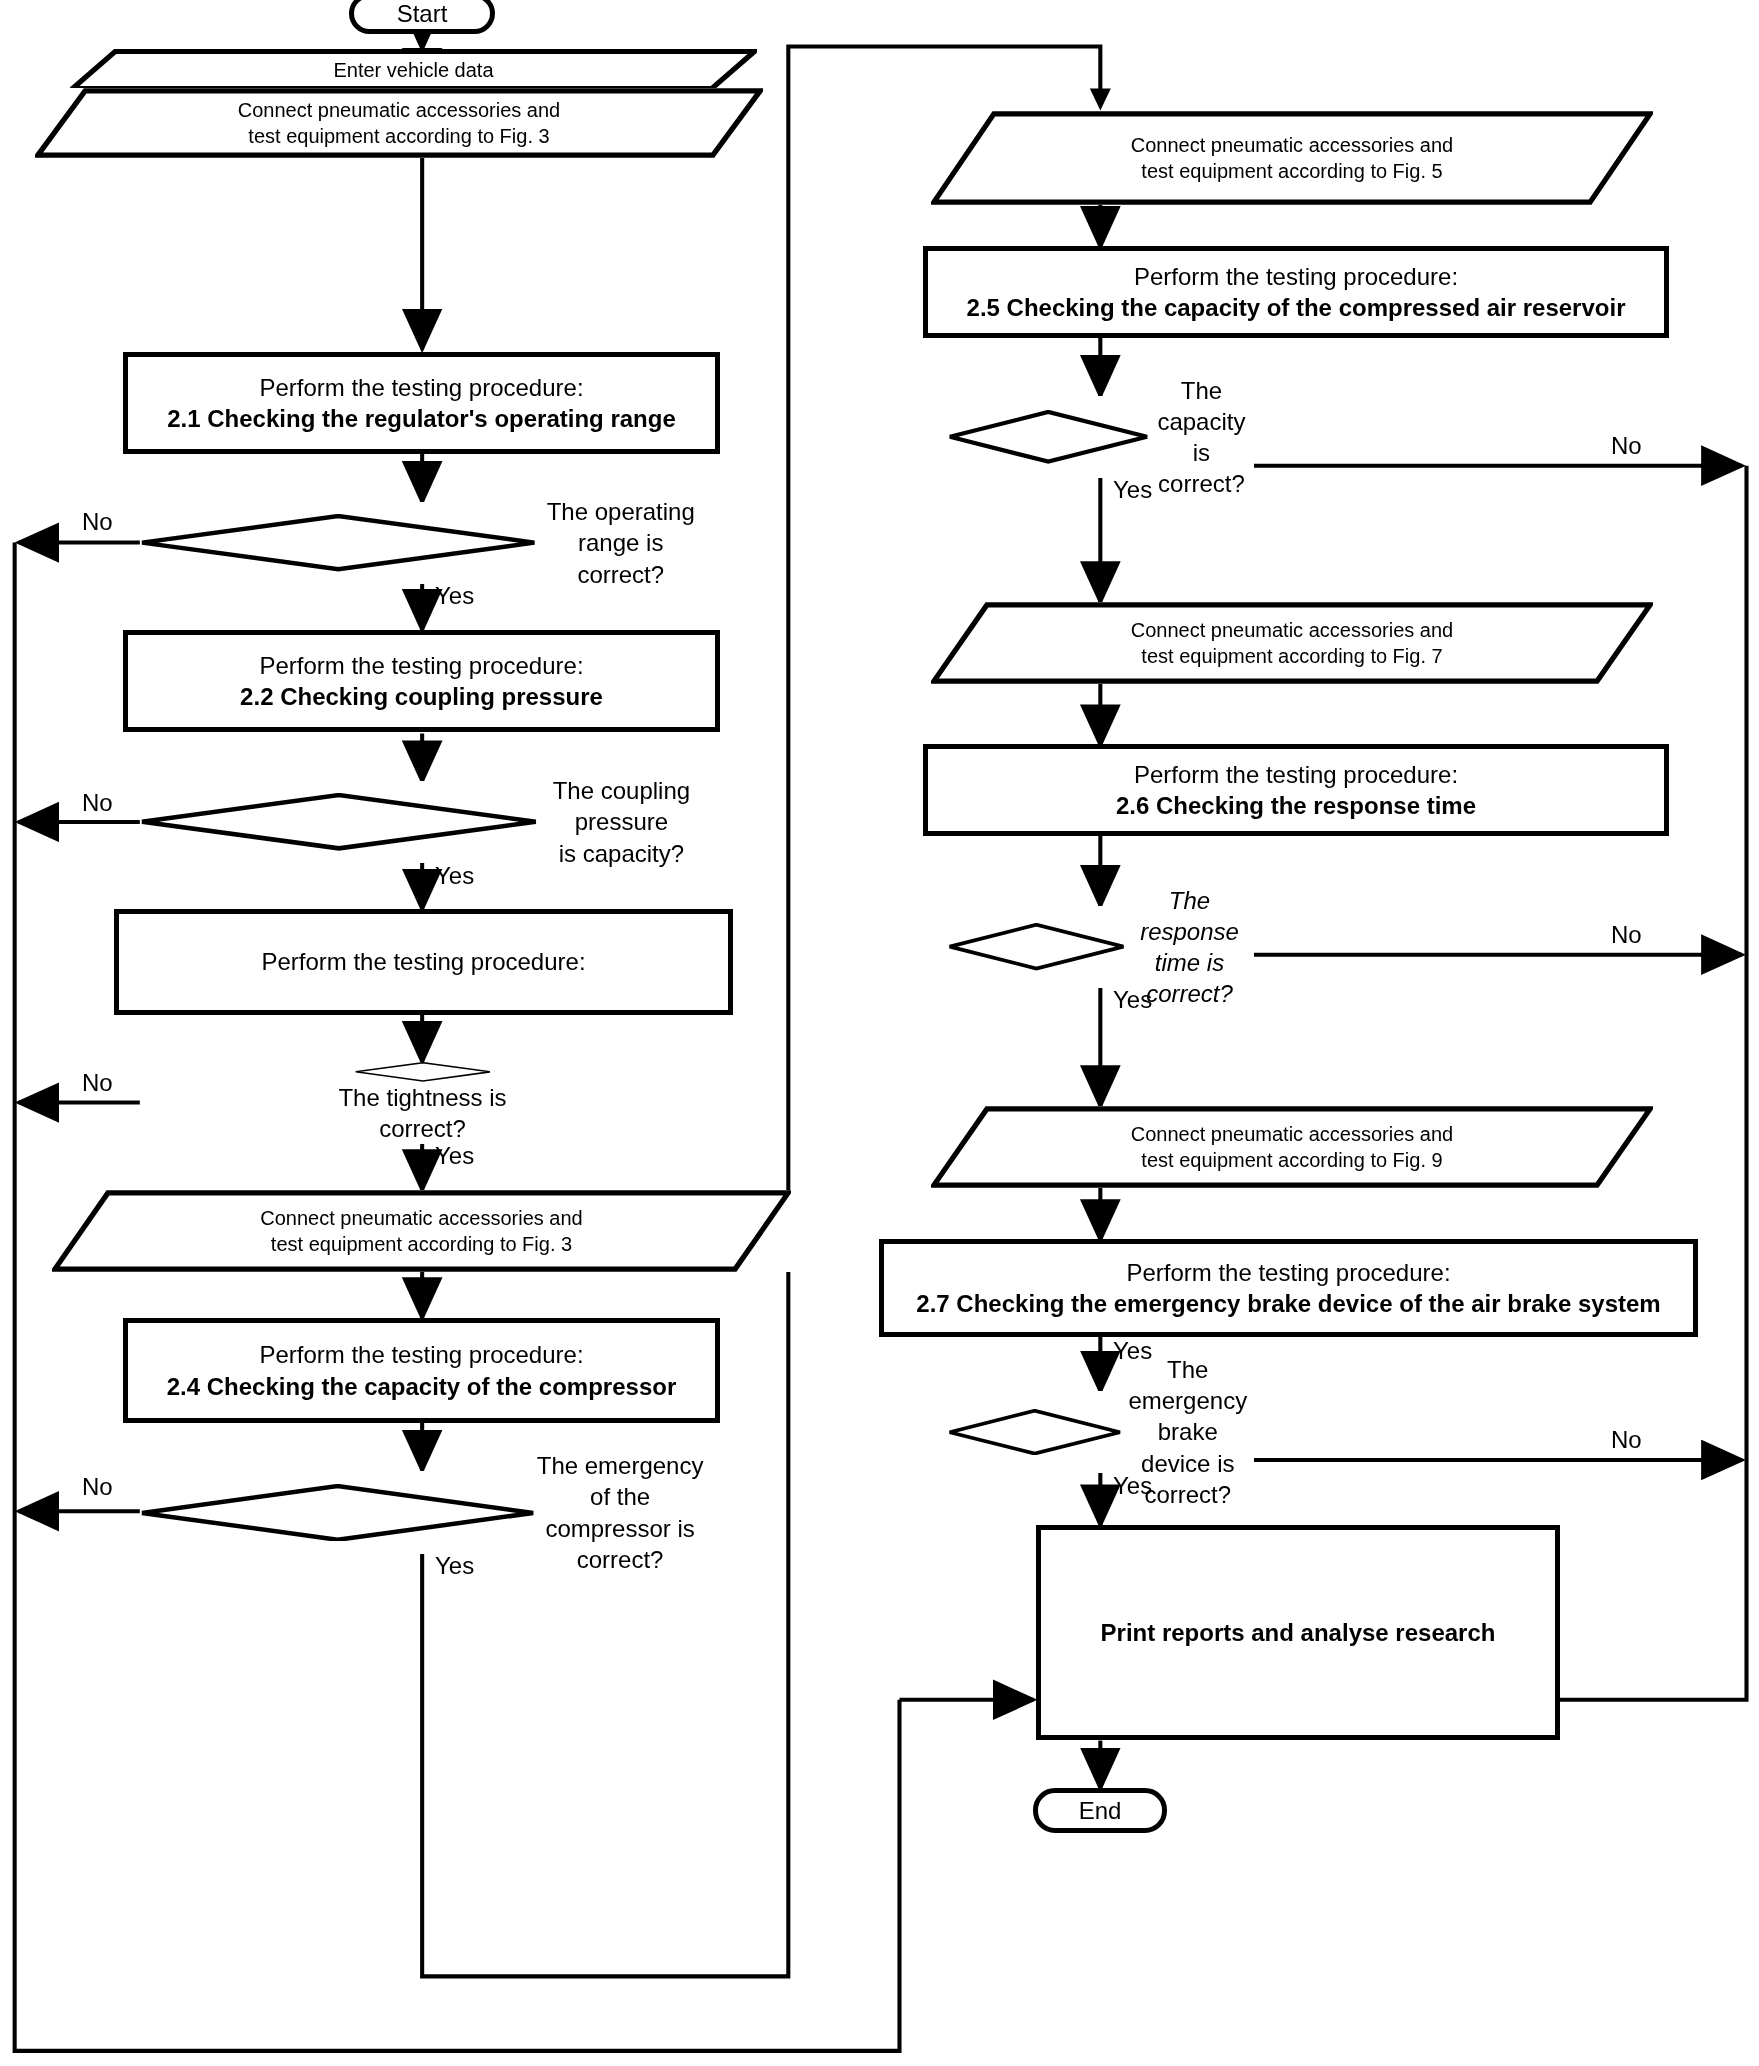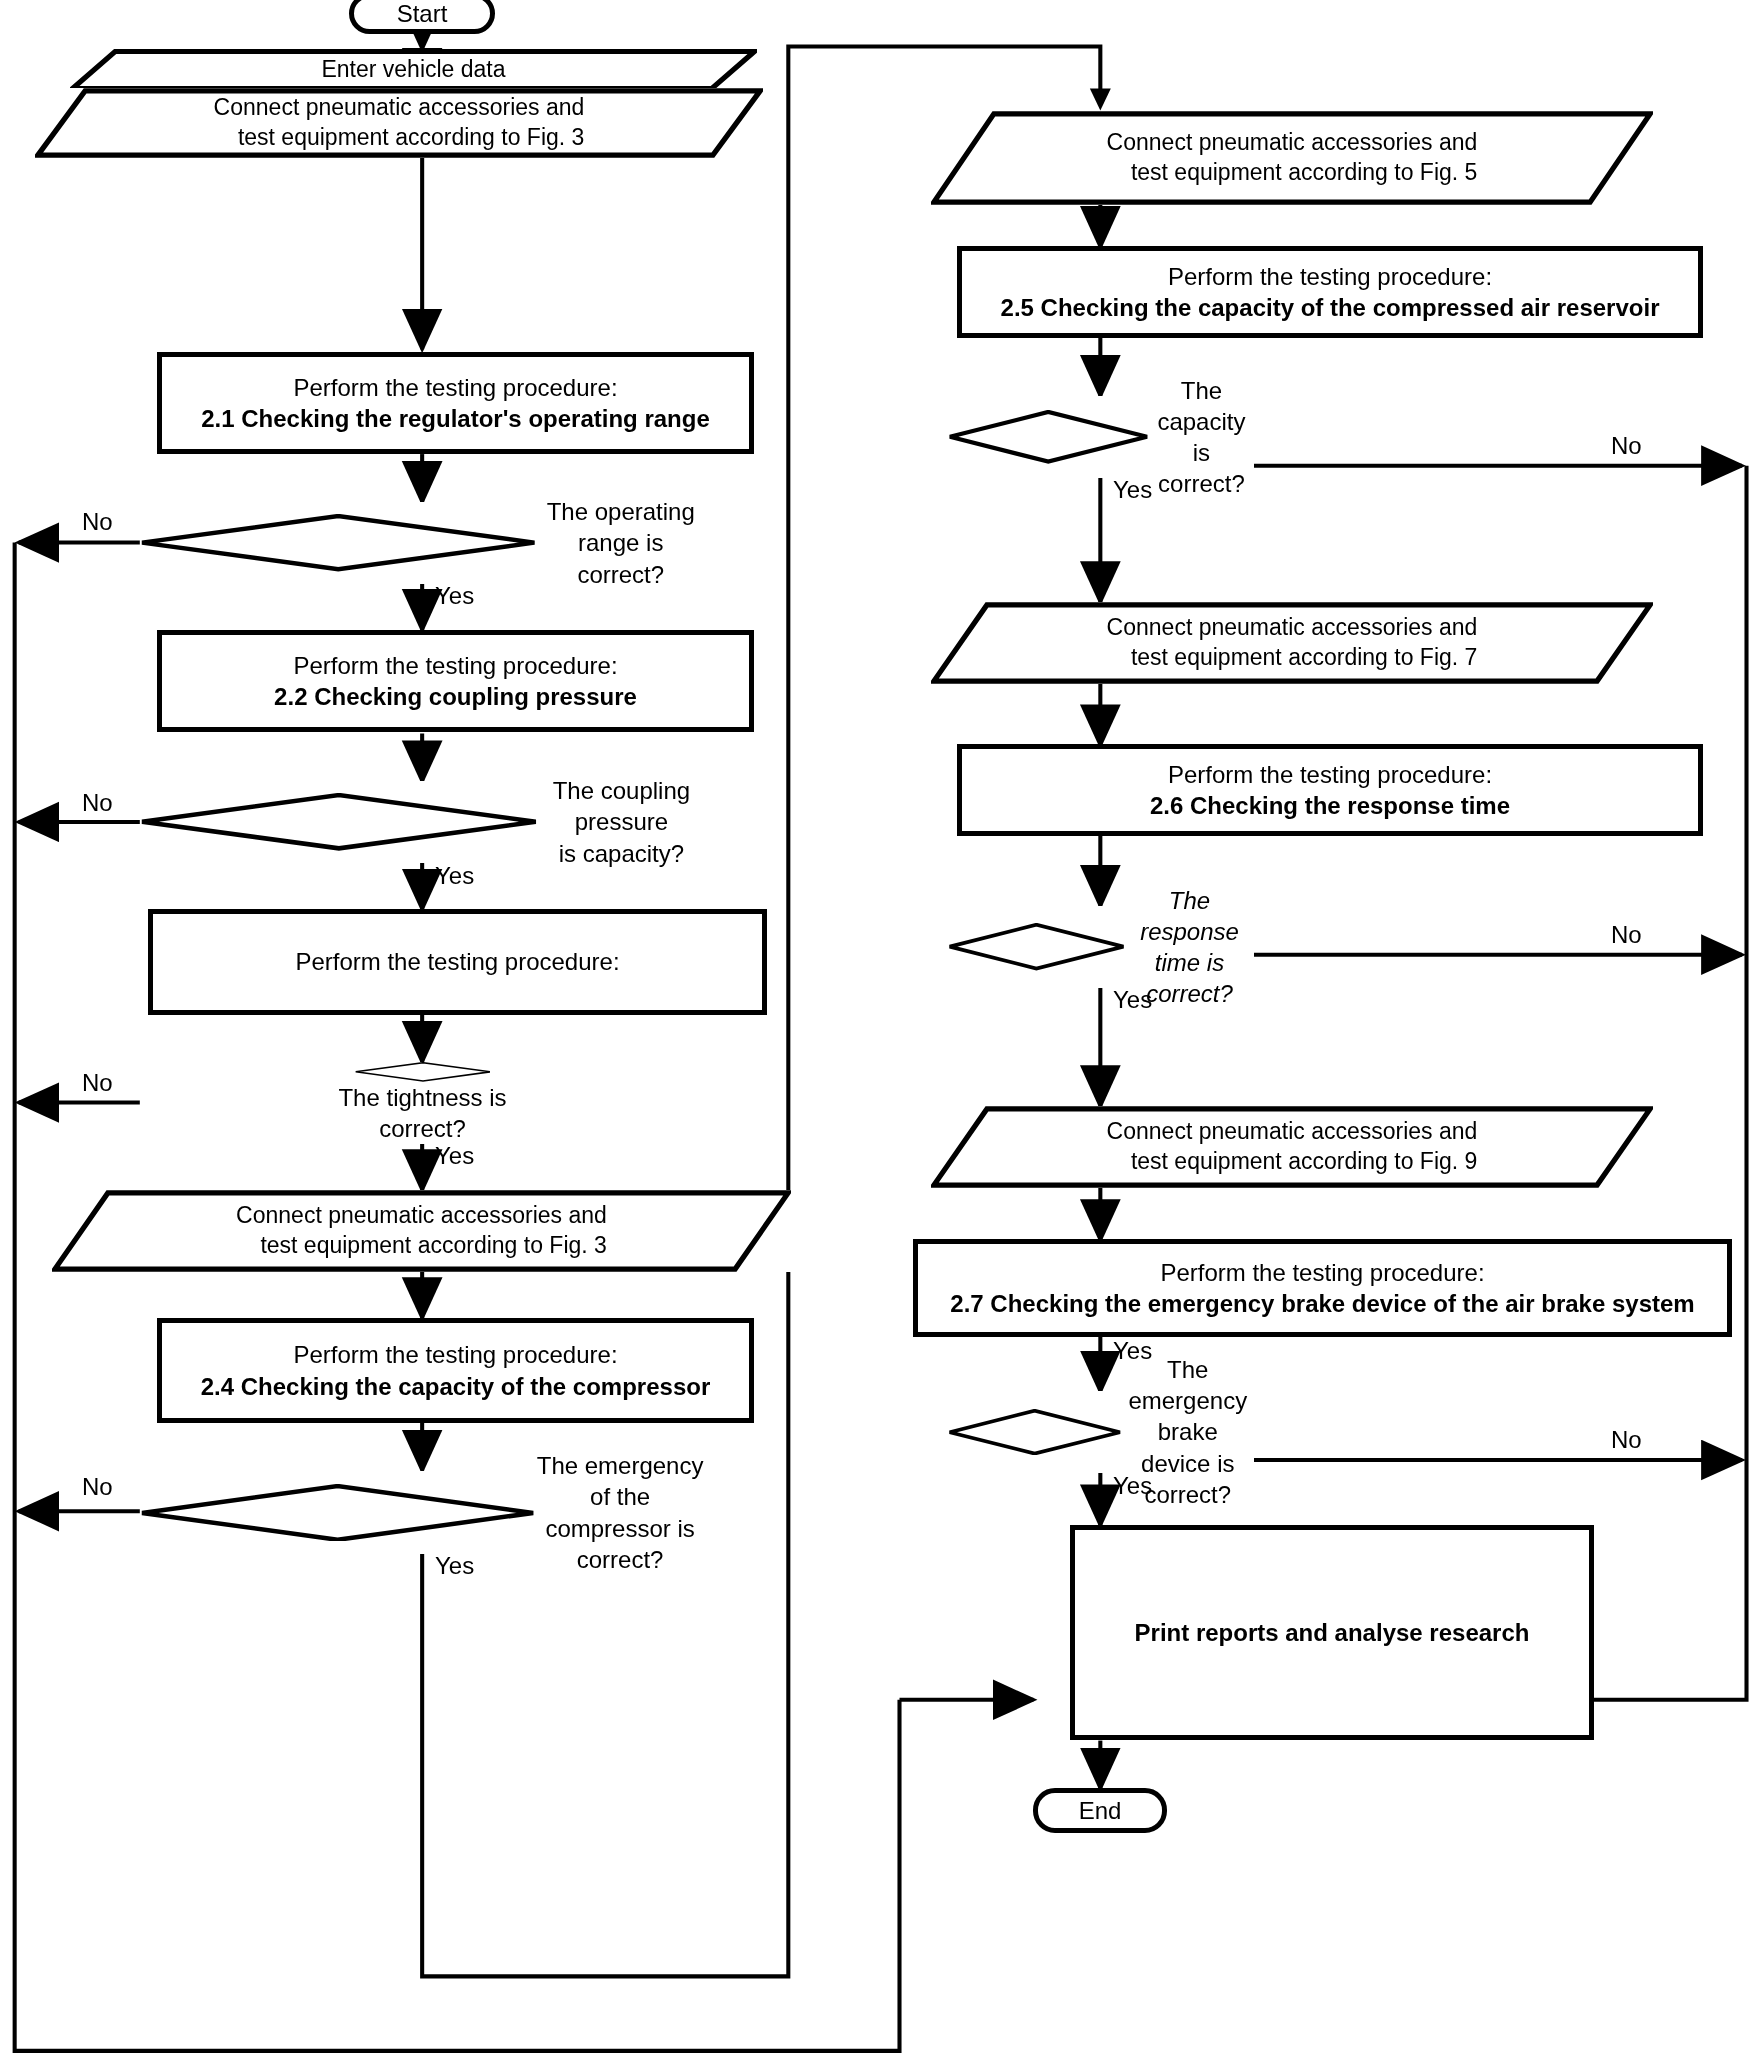--- a/index.html
+++ b/index.html
@@ -7,25 +7,25 @@
          font-family:"Liberation Sans", sans-serif;overflow:hidden;}
   svg#wires{position:absolute;left:0;top:0;width:1760px;height:2066px;}
 
   .node{position:absolute;box-sizing:border-box;display:flex;align-items:center;
         justify-content:center;text-align:center;color:#000;background:#fff;}
   .node .txt{line-height:1.30;}
   .l1{display:block;font-weight:normal;}
   .l2{display:block;font-weight:bold;}
 
   
-  .proc{border:5.2px solid #000;font-size:24px;margin-left:34px;}
+  .proc{border:5.2px solid #000;font-size:24px;}
   
   .term{border:5.2px solid #000;border-radius:22px;font-size:24px;}
   
-  .io{font-size:23px;text-align:right;}
+  .io{font-size:20px;}
   .io .inner{position:absolute;left:0;top:0;width:100%;height:100%;}
   
   .dec{font-size:24px;}
 
   .label{position:absolute;font-size:24px;color:#000;white-space:nowrap;}
 </style>
 </head>
 <body>
 
 <div id="stage">

